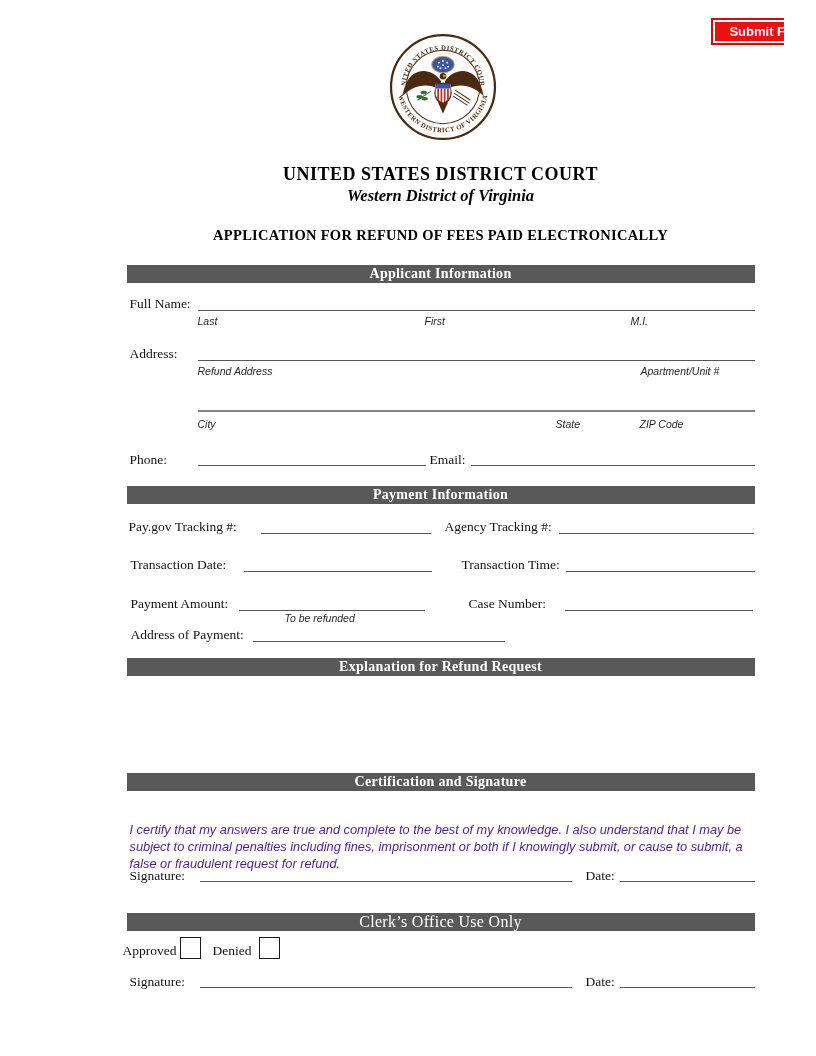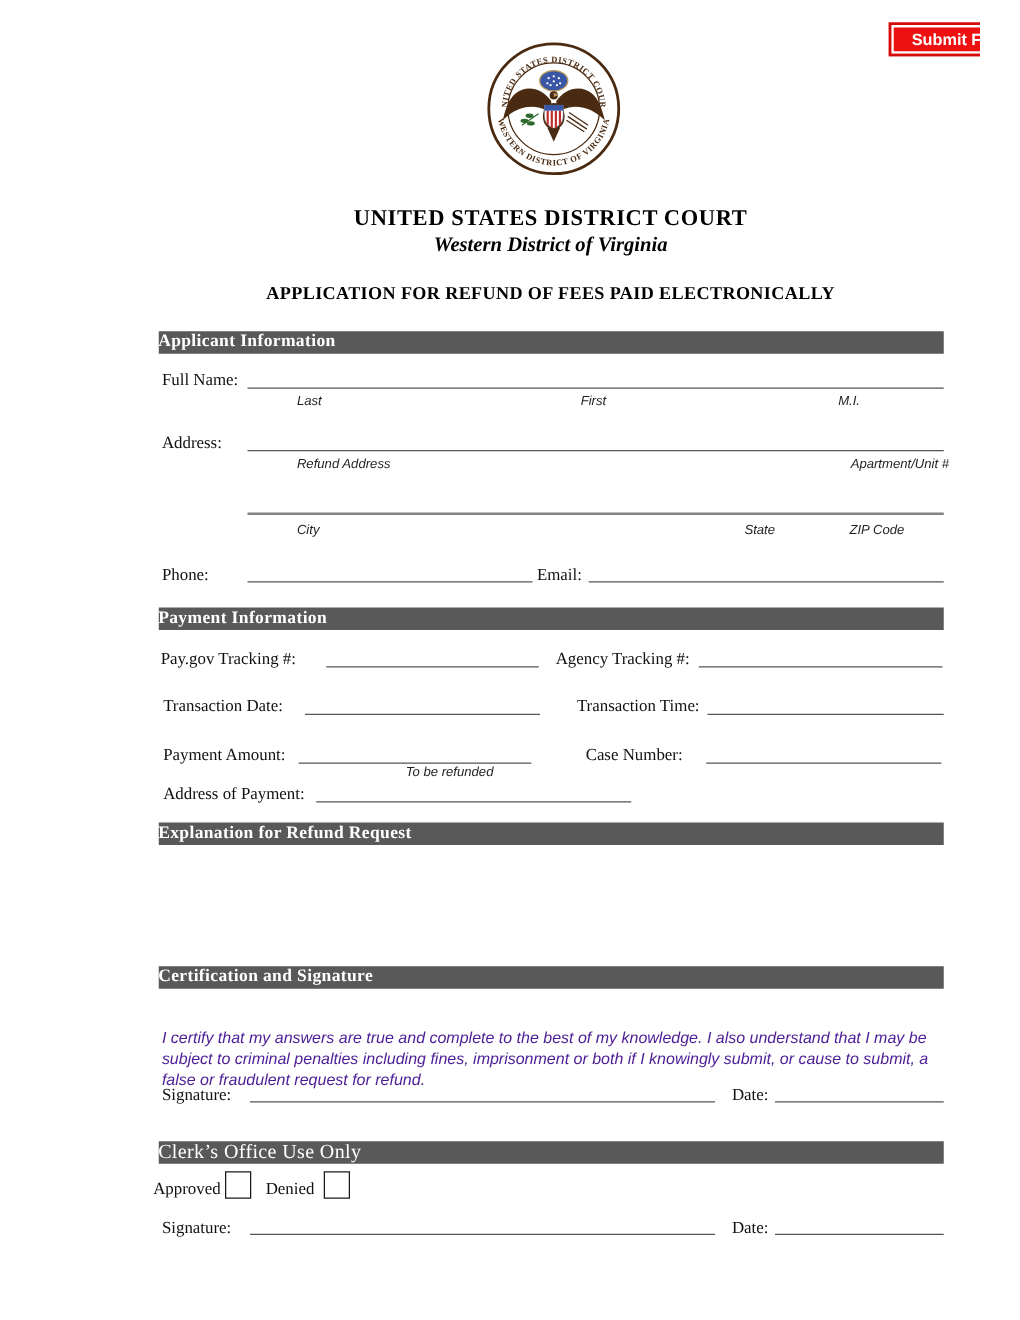--- a/index.html
+++ b/index.html
@@ -29,25 +29,25 @@
 
   .court-title{position:absolute;left:0;top:164px;width:816px;text-align:center;
     font:bold 18px "Liberation Serif",serif;letter-spacing:0.5px;color:#000;}
   .district-title{position:absolute;left:0;top:186px;width:816px;text-align:center;
     font:bold italic 16.5px "Liberation Serif",serif;color:#000;}
   .form-title{position:absolute;left:0;top:227px;width:816px;text-align:center;
     font:bold 14.5px "Liberation Serif",serif;letter-spacing:0.3px;color:#000;}
 
   .bar{position:absolute;left:94px;width:628px;height:18px;background:var(--bar_bg);
     color:#fff;font:bold 14px "Liberation Serif",serif;letter-spacing:0.3px;
-    line-height:18px;}
+    text-align:center;line-height:18px;}
   .bar.plain{font-weight:normal;font-size:16px;}
 
   .lbl{position:absolute;font:13.5px "Liberation Serif",serif;color:#111;white-space:nowrap;}
-  .sub{position:absolute;font:italic 10.5px "Liberation Sans",sans-serif;color:#1f1f1f;white-space:nowrap;margin-left:40px;}
+  .sub{position:absolute;font:italic 10.5px "Liberation Sans",sans-serif;color:#1f1f1f;white-space:nowrap;}
 
   .fld{position:absolute;height:16px;border:none;border-bottom:1px solid var(--line);
     background:transparent;padding:0 2px;font:13px "Liberation Serif",serif;color:#000;outline:none;}
   .fld.thick{border-bottom:2px solid #828282;}
 
   .exp-area{position:absolute;left:96px;top:682px;width:624px;height:86px;border:none;
     background:transparent;resize:none;font:13px "Liberation Sans",sans-serif;outline:none;}
 
   .cert-text{position:absolute;left:97px;top:821px;width:628px;
     font:italic 12.8px "Liberation Sans",sans-serif;line-height:17px;color:#4c1d95;}

